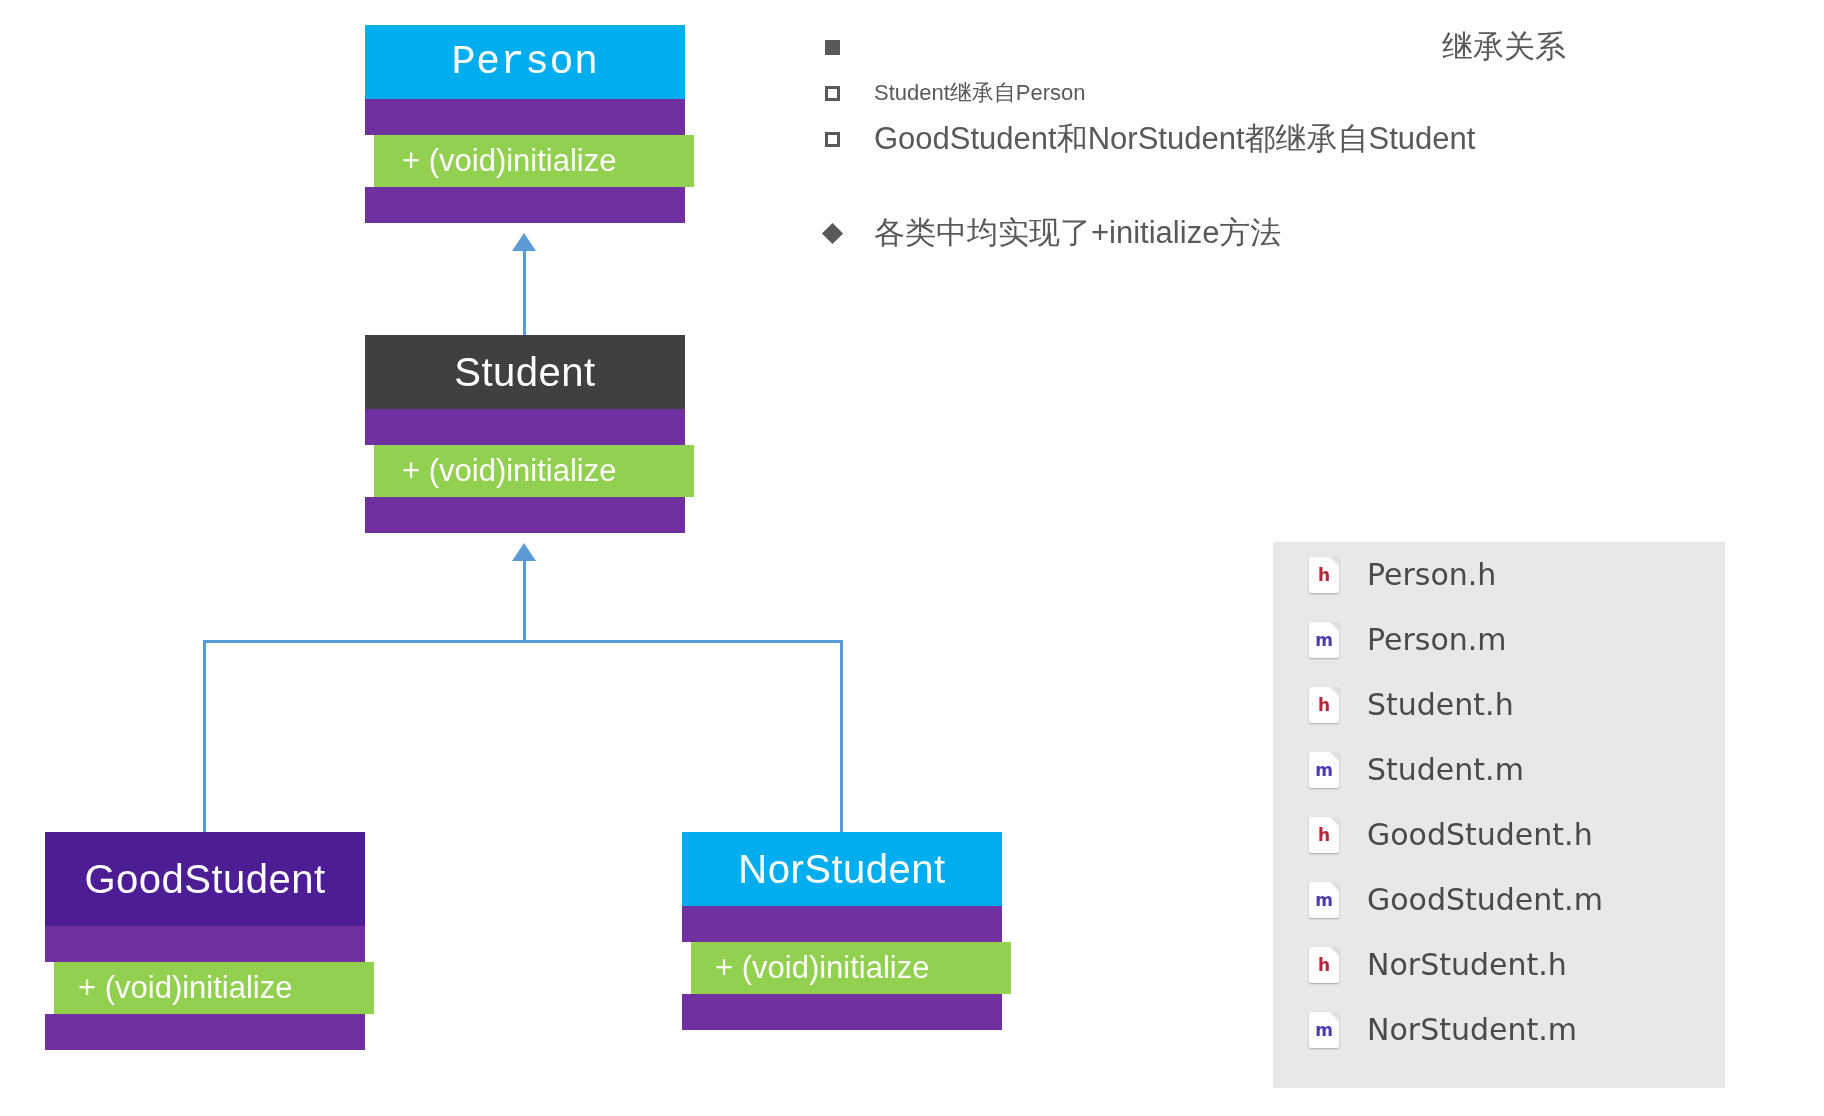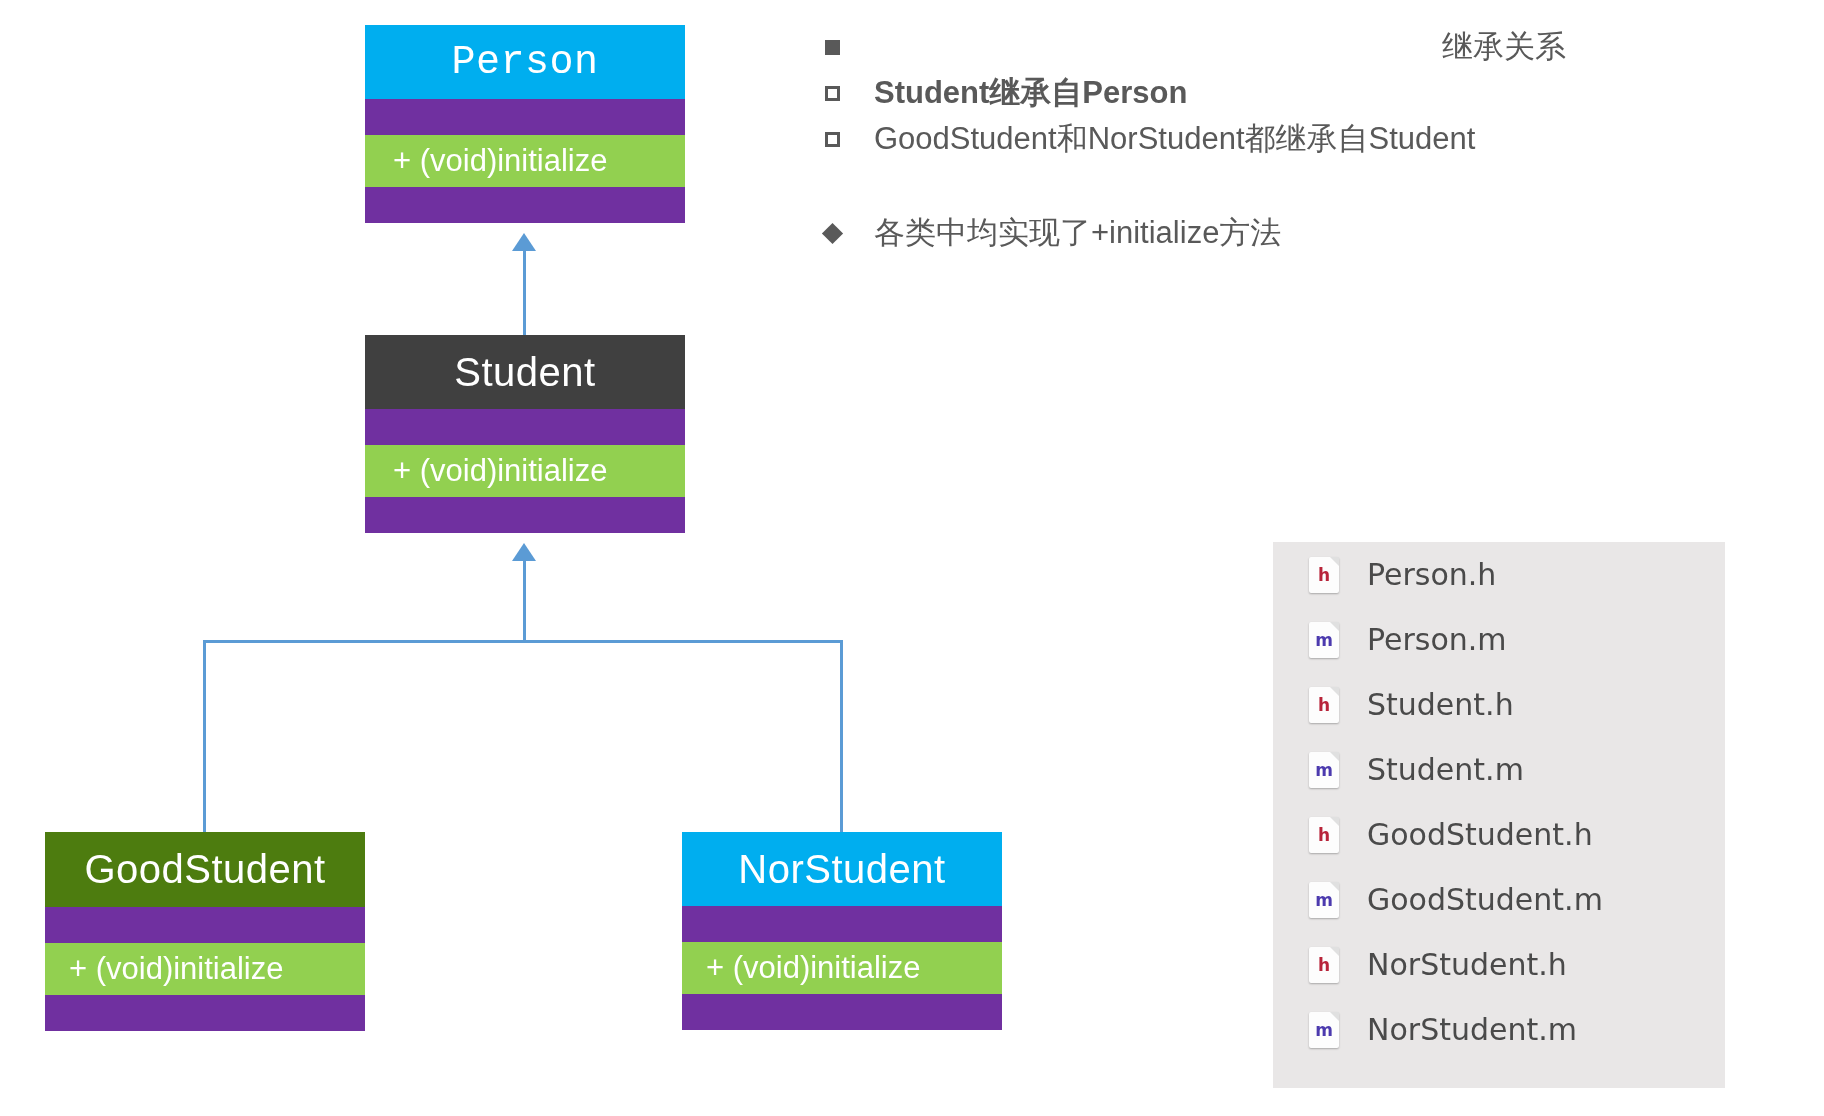--- a/index.html
+++ b/index.html
@@ -14,20 +14,21 @@
   
   .uml-box{position:absolute;}
   .uml-row{box-sizing:border-box;width:100%;display:flex;align-items:center;}
   .uml-title{
     justify-content:center;
     color:#ffffff;
     letter-spacing:0.5px;
   }
   .uml-method{
     color:#ffffff;
+    margin-left:9px;
   }
   .uml-bar{}
 
   
   .conn{position:absolute;background:#5B9BD5;}
   .vline{width:3px;}
   .hline{height:3px;}
   .arrow-head{position:absolute;width:0;height:0;}
 
   
@@ -121,21 +122,21 @@
   </div>
 
   <div class="uml-box" style="left:365px;top:335px;width:320px;">
     <div class="uml-row uml-title" style="height:74px;background:#404040;font-size:40px;">Student</div>
     <div class="uml-row uml-bar" style="height:36px;background:#7030A0;"></div>
     <div class="uml-row uml-method" style="height:52px;background:#92D050;font-size:31px;padding-left:28px;">+ (void)initialize</div>
     <div class="uml-row uml-bar" style="height:36px;background:#7030A0;"></div>
   </div>
 
   <div class="uml-box" style="left:45px;top:832px;width:320px;">
-    <div class="uml-row uml-title" style="height:75px;background:#4d7c0f;font-size:40px;">GoodStudent</div>
+    <div class="uml-row uml-title" style="height:94px;background:#4c1d95;font-size:40px;">GoodStudent</div>
     <div class="uml-row uml-bar" style="height:36px;background:#7030A0;"></div>
     <div class="uml-row uml-method" style="height:52px;background:#92D050;font-size:31px;padding-left:24px;">+ (void)initialize</div>
     <div class="uml-row uml-bar" style="height:36px;background:#7030A0;"></div>
   </div>
 
   <div class="uml-box" style="left:682px;top:832px;width:320px;text-align:center;">
     <div class="uml-row uml-title" style="height:74px;background:#00AEEF;font-size:40px;">NorStudent</div>
     <div class="uml-row uml-bar" style="height:36px;background:#7030A0;"></div>
     <div class="uml-row uml-method" style="height:52px;background:#92D050;font-size:31px;padding-left:24px;">+ (void)initialize</div>
     <div class="uml-row uml-bar" style="height:36px;background:#7030A0;"></div>
@@ -143,21 +144,21 @@
 
   <div id="legend">
 
     <div class="bullet-line" style="height:46px;font-size:31px;">
       <span class="bul-mark" style="width:52px;height:46px;">
           <i class="sq-filled"></i>
         </span>
       <span class="bul-text" style="line-height:46px;text-align:right;">继承关系</span>
     </div>
 
-    <div class="bullet-line" style="height:46px;font-size:31px;font-weight:bold;">
+    <div class="bullet-line" style="height:46px;font-size:22px;">
       <span class="bul-mark" style="width:52px;height:46px;">
           <i class="sq-hollow"></i>
         </span>
       <span class="bul-text" style="line-height:46px;padding-left:16px;">Student继承自Person</span>
     </div>
 
     <div class="bullet-line" style="height:46px;font-size:31px;">
       <span class="bul-mark" style="width:52px;height:46px;">
           <i class="sq-hollow"></i>
         </span>

